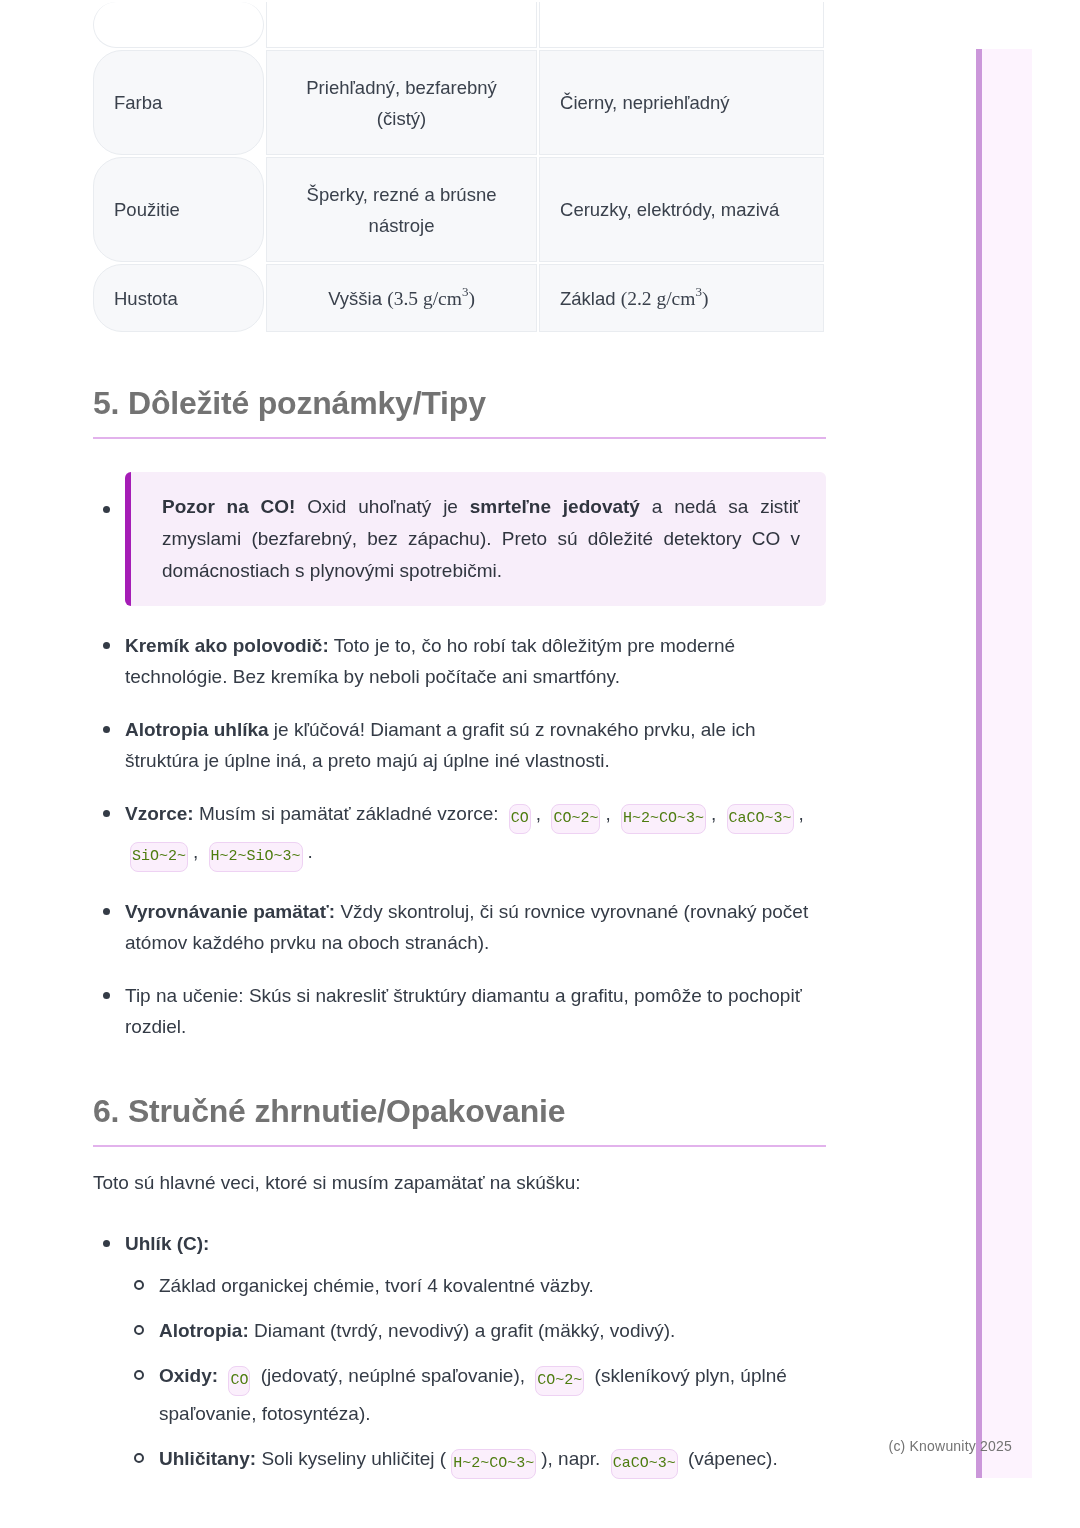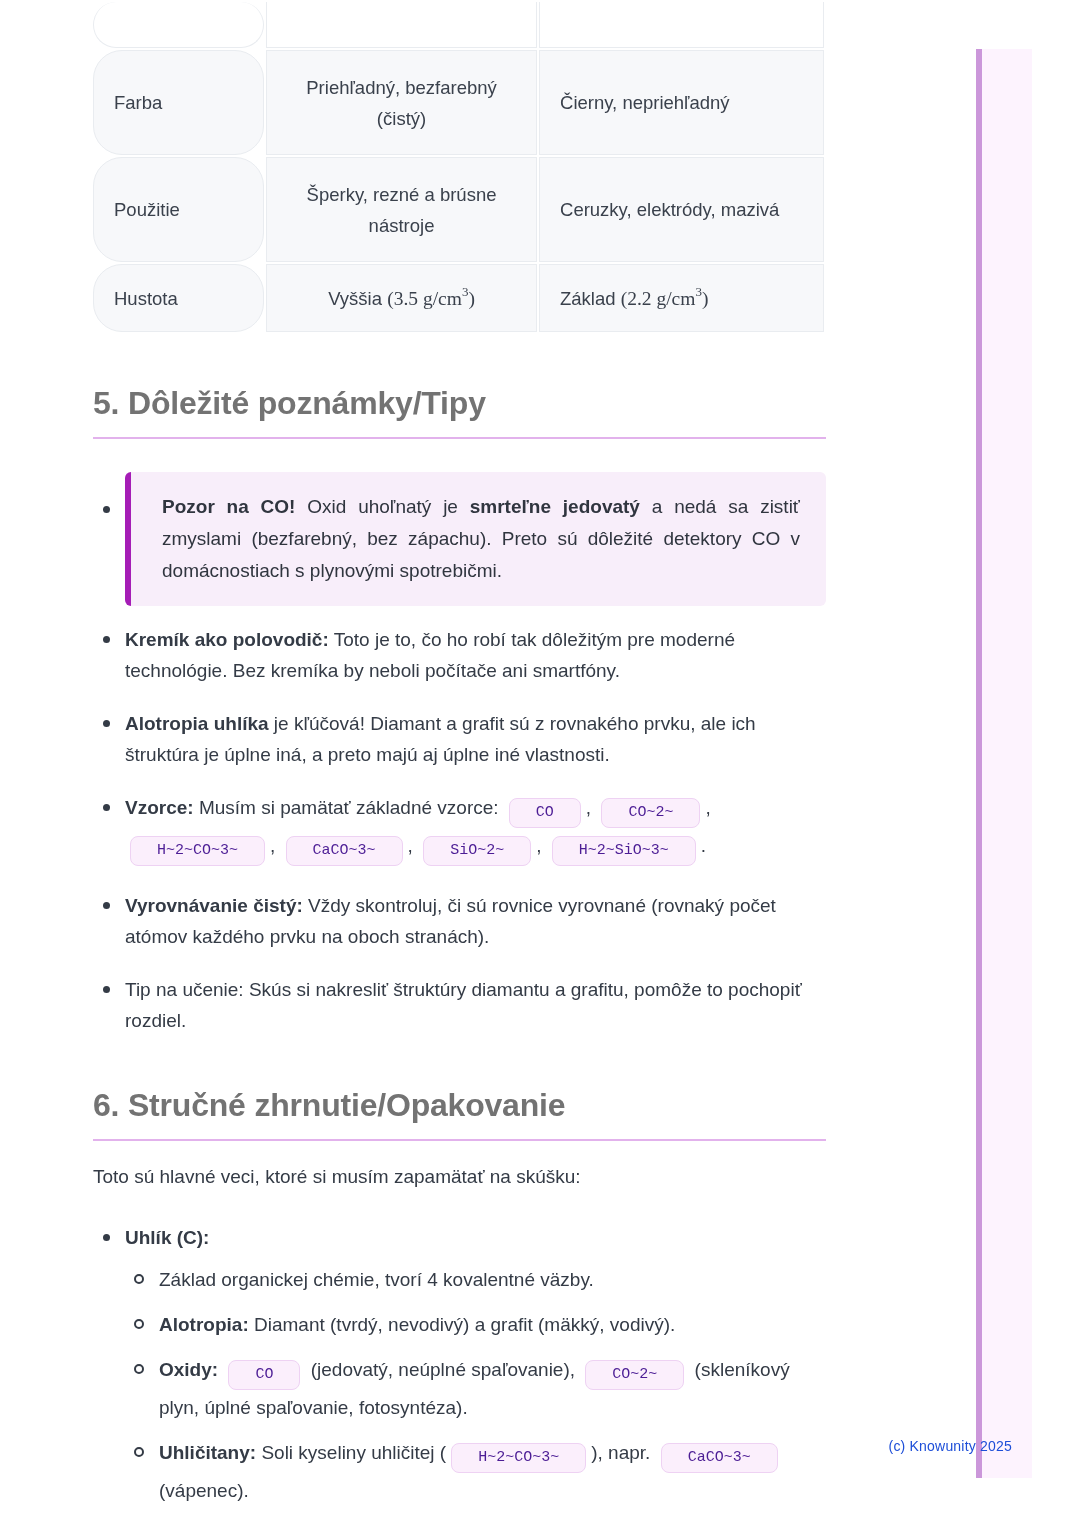--- a/index.html
+++ b/index.html
@@ -32,36 +32,36 @@
     font-size: 32px; line-height: 38px; font-weight: 700; color: #737373; letter-spacing: -0.2px;
   }
 
   
   ul.blist { list-style: none; margin: 33px 0 0 0; padding: 0 0 0 32px; }
   ul.blist > li { position: relative; margin-bottom: 22px; font-size: 19px; line-height: 31px; }
   ul.blist > li::before {
     content: ""; position: absolute; left: -22px; top: 12px;
     width: 7px; height: 7px; border-radius: 50%; background: #343b46;
   }
-  ul.blist > li.callout-item { margin-bottom: 18px; }
+  ul.blist > li.callout-item { margin-bottom: 24px; }
   ul.blist > li.callout-item::before { top: 34px; }
   b { font-weight: 700; }
   .it { }
 
   
   .callout {
     background: #f8eefa; border-left: 6px solid #a51db6; border-radius: 6px;
     padding: 19px 26px 19px 31px; text-align: justify; font-size: 19px; line-height: 32px; color: #30353f;
   }
 
   
   .chip {
     display: inline-block; font-family: "Liberation Mono", "DejaVu Sans Mono", monospace;
-    font-size: 15px; line-height: 1; color: #4c1d95; background: #fbeffc;
-    border: 1px solid #eed2f3; border-radius: 8px; padding: 6px 26px 7px; margin: 2px 5px; vertical-align: -2px;
+    font-size: 15px; line-height: 1; color: #4d7c0f; background: #fbeffc;
+    border: 1px solid #eed2f3; border-radius: 8px; padding: 6px 1px 7px; margin: 2px 5px; vertical-align: -2px;
   }
 
   
   p.intro { margin: 20px 0 0 0; font-size: 19px; line-height: 31px; }
   ul.sum { list-style: none; margin: 30px 0 0 0; padding: 0 0 0 32px; }
   ul.sum > li { position: relative; font-size: 19px; line-height: 31px; }
   ul.sum > li::before {
     content: ""; position: absolute; left: -22px; top: 12px;
     width: 7px; height: 7px; border-radius: 50%; background: #343b46;
   }
@@ -72,21 +72,21 @@
     width: 6px; height: 6px; border: 2px solid #343b46; border-radius: 50%; background: transparent;
   }
 
   
   .side-strip {
     position: absolute; top: 49px; left: 976px; width: 56px; height: 1429px;
     background: #fdf3fe; border-left: 6px solid #cb97da; z-index: 1;
   }
   .watermark {
     position: absolute; top: 1438px; right: 68px; z-index: 2;
-    font-size: 14px; color: #1d4ed8; letter-spacing: 0.2px; white-space: nowrap;
+    font-size: 14px; color: #737373; letter-spacing: 0.2px; white-space: nowrap;
   }
 </style>
 </head>
 <body>
 
 <div class="page">
 
   <div class="content">
 
     <table class="cmp">
@@ -125,21 +125,21 @@
       <li>
         <b>Kremík ako polovodič:</b><span> Toto je to, čo ho robí tak dôležitým pre moderné technológie. Bez kremíka by neboli počítače ani smartfóny.</span>
       </li>
       <li>
         <b>Alotropia uhlíka</b><span> je kľúčová! Diamant a grafit sú z rovnakého prvku, ale ich štruktúra je úplne iná, a preto majú aj úplne iné vlastnosti.</span>
       </li>
       <li>
         <b>Vzorce:</b><span> Musím si pamätať základné vzorce: </span><span class="chip">CO</span><span>,</span> <span class="chip">CO~2~</span><span>,</span> <span class="chip">H~2~CO~3~</span><span>,</span> <span class="chip">CaCO~3~</span><span>,</span> <span class="chip">SiO~2~</span><span>,</span> <span class="chip">H~2~SiO~3~</span><span>.</span>
       </li>
       <li>
-        <b>Vyrovnávanie čistý:</b><span> Vždy skontroluj, či sú rovnice vyrovnané (rovnaký počet atómov každého prvku na oboch stranách).</span>
+        <b>Vyrovnávanie pamätať:</b><span> Vždy skontroluj, či sú rovnice vyrovnané (rovnaký počet atómov každého prvku na oboch stranách).</span>
       </li>
       <li>
         <span class="it">Tip na učenie:</span><span> Skús si nakresliť štruktúry diamantu a grafitu, pomôže to pochopiť rozdiel.</span>
       </li>
     </ul>
 
     <h2 class="sec">6. Stručné zhrnutie/Opakovanie</h2>
 
     <p class="intro">Toto sú hlavné veci, ktoré si musím zapamätať na skúšku:</p>
 

